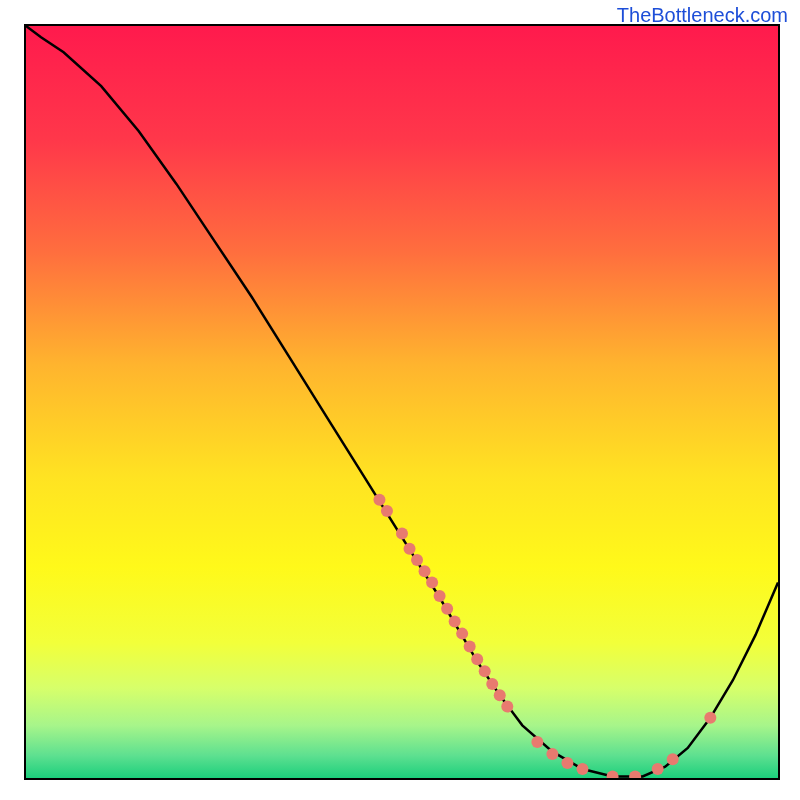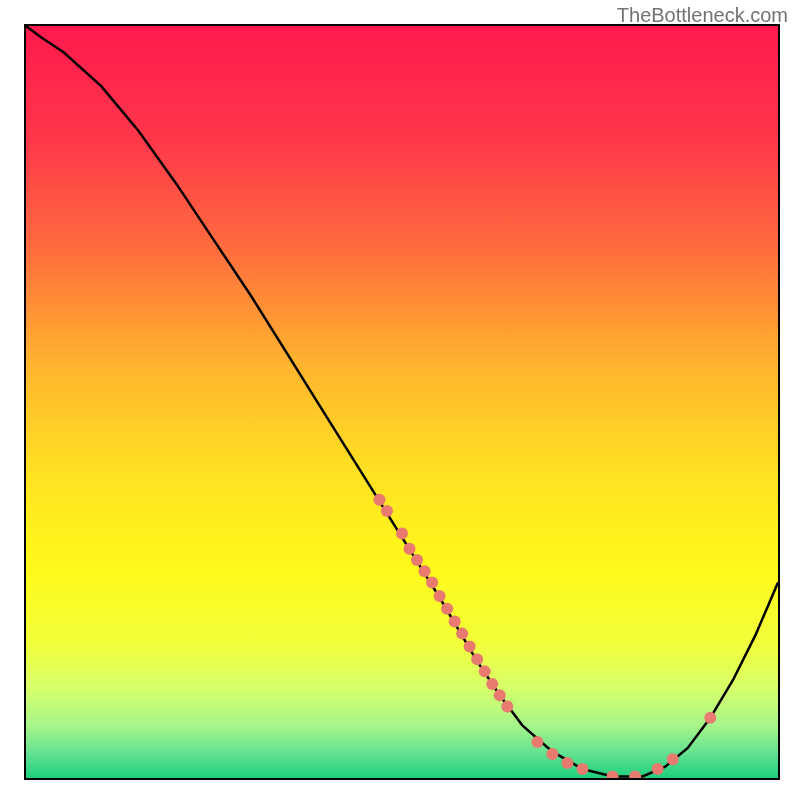--- a/index.html
+++ b/index.html
@@ -14,21 +14,21 @@
     position: relative;
     width: 800px;
     height: 800px;
     background: #ffffff;
   }
   .watermark {
     position: absolute;
     top: 4px;
     right: 12px;
     font-size: 20px;
-    color: #737373;
+    color: #1d4ed8;
     font-weight: 500;
     z-index: 10;
   }
   .plot-area {
     position: absolute;
     left: 24px;
     top: 24px;
     width: 752px;
     height: 752px;
     border: 2px solid #000;

